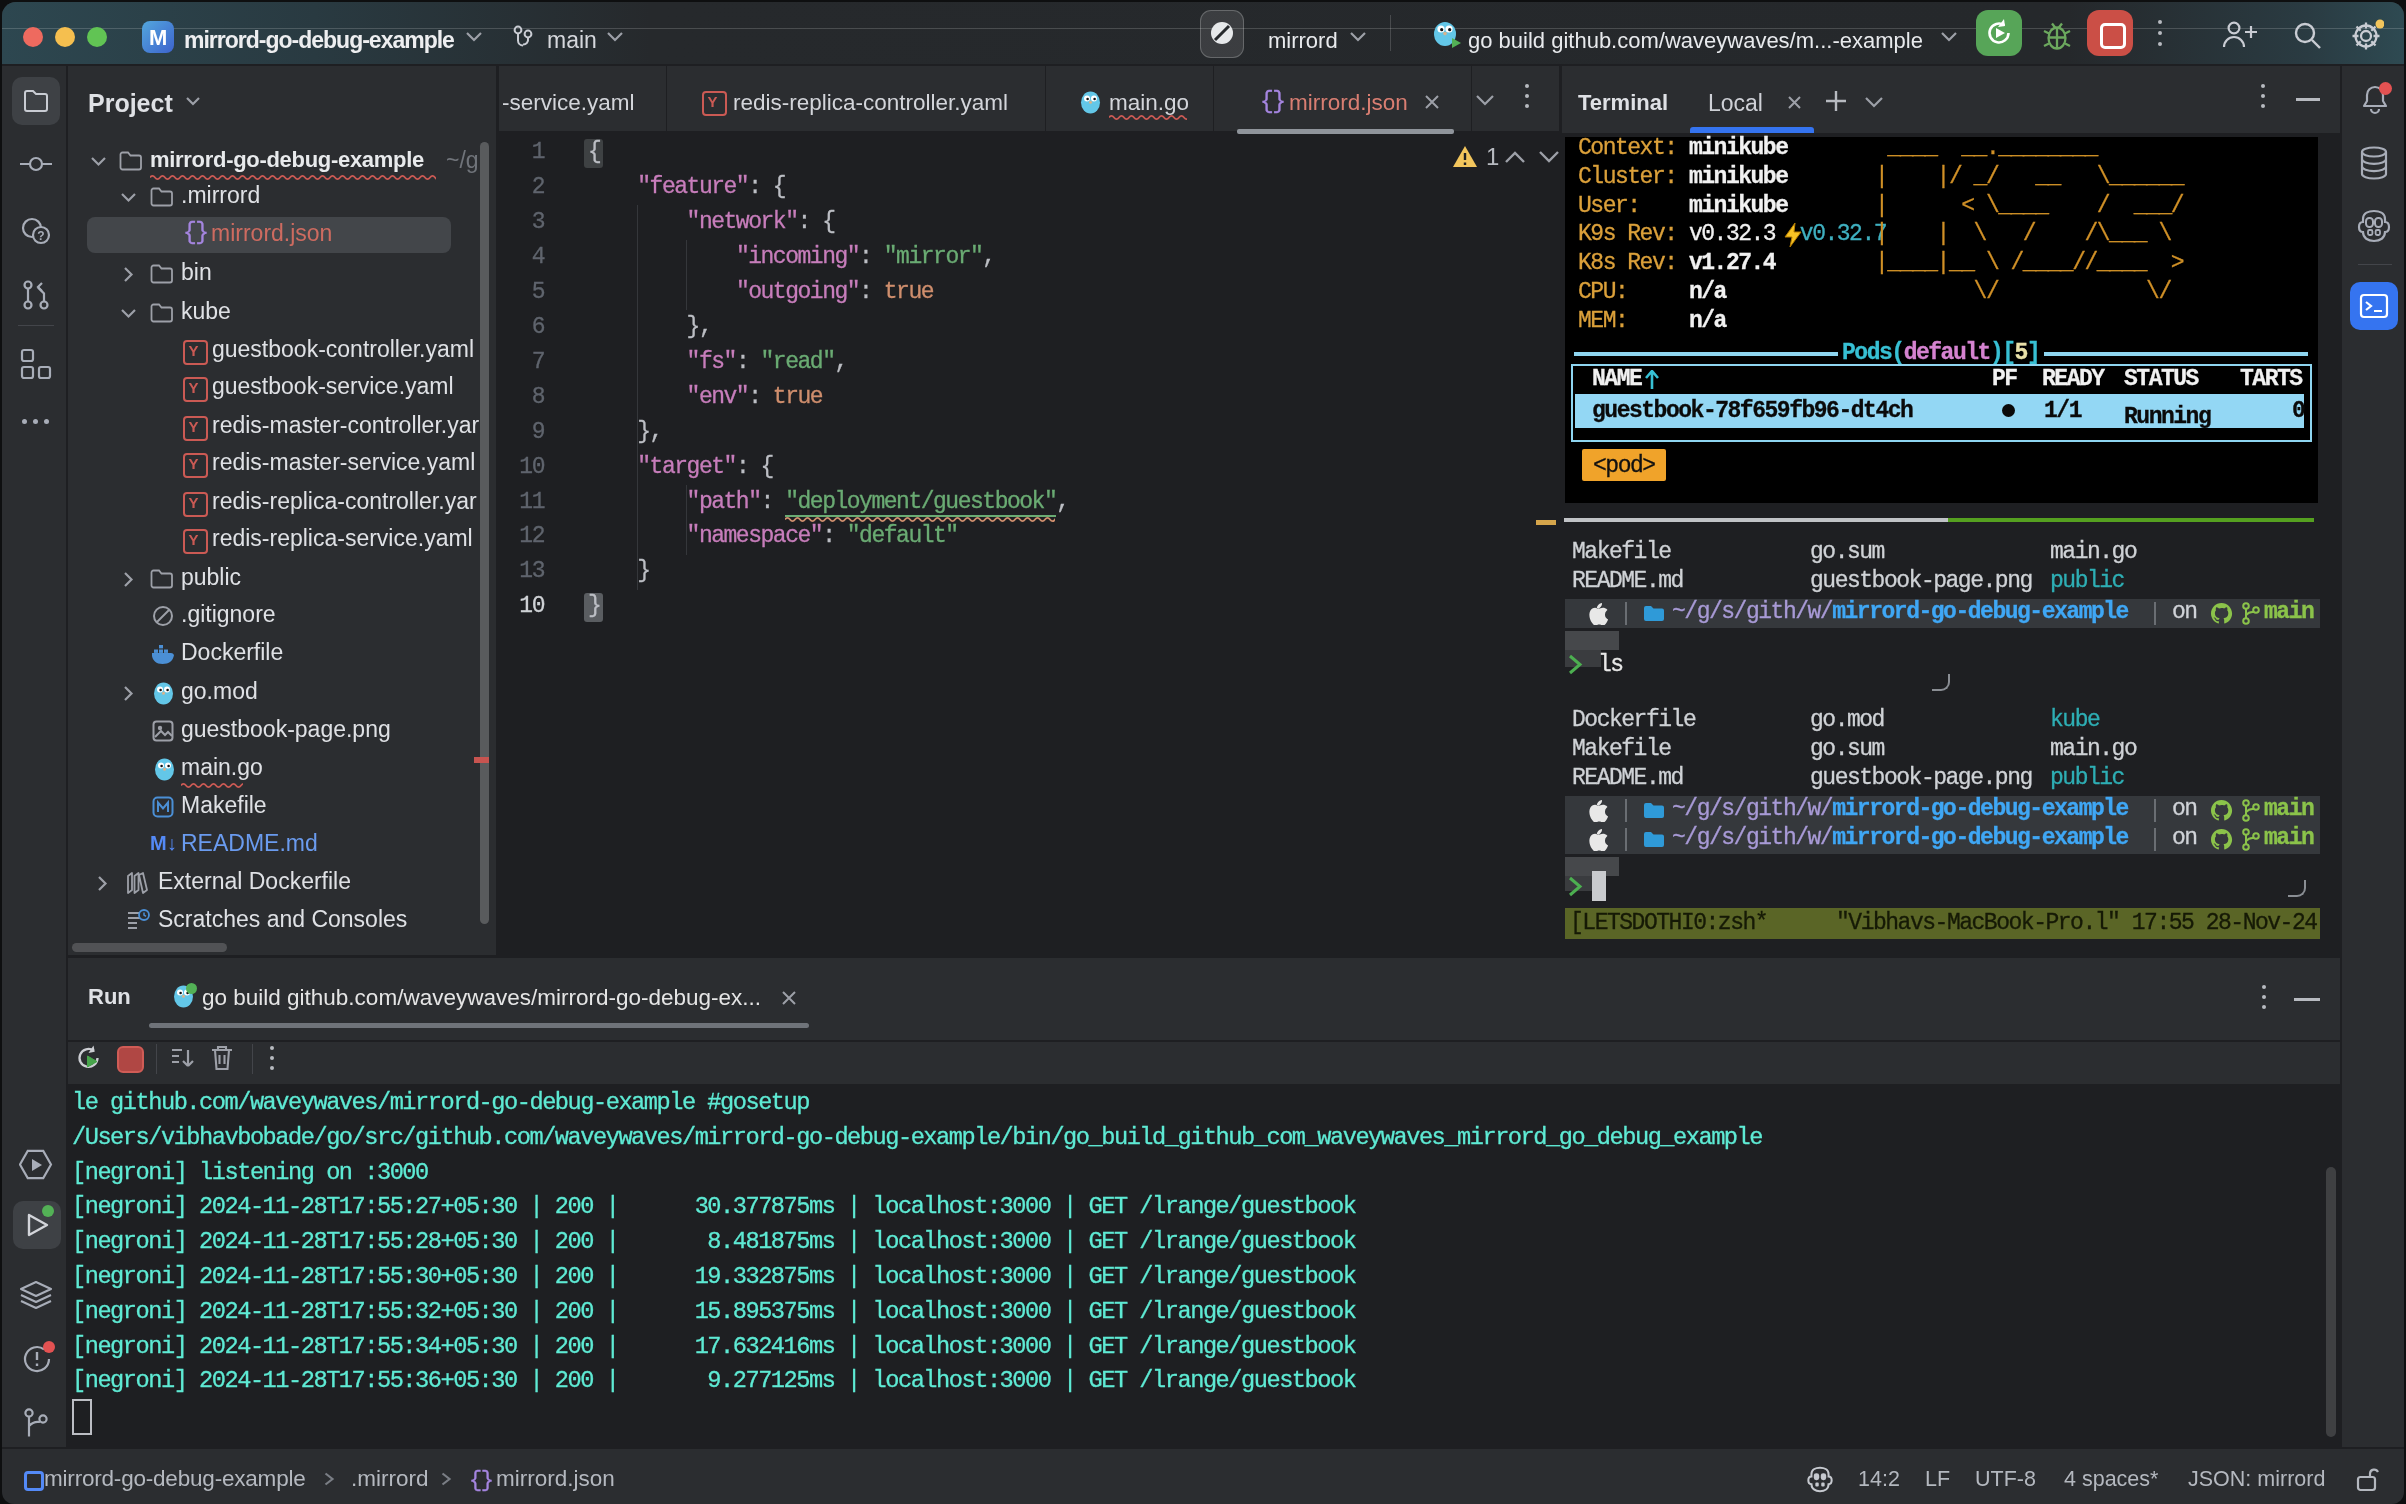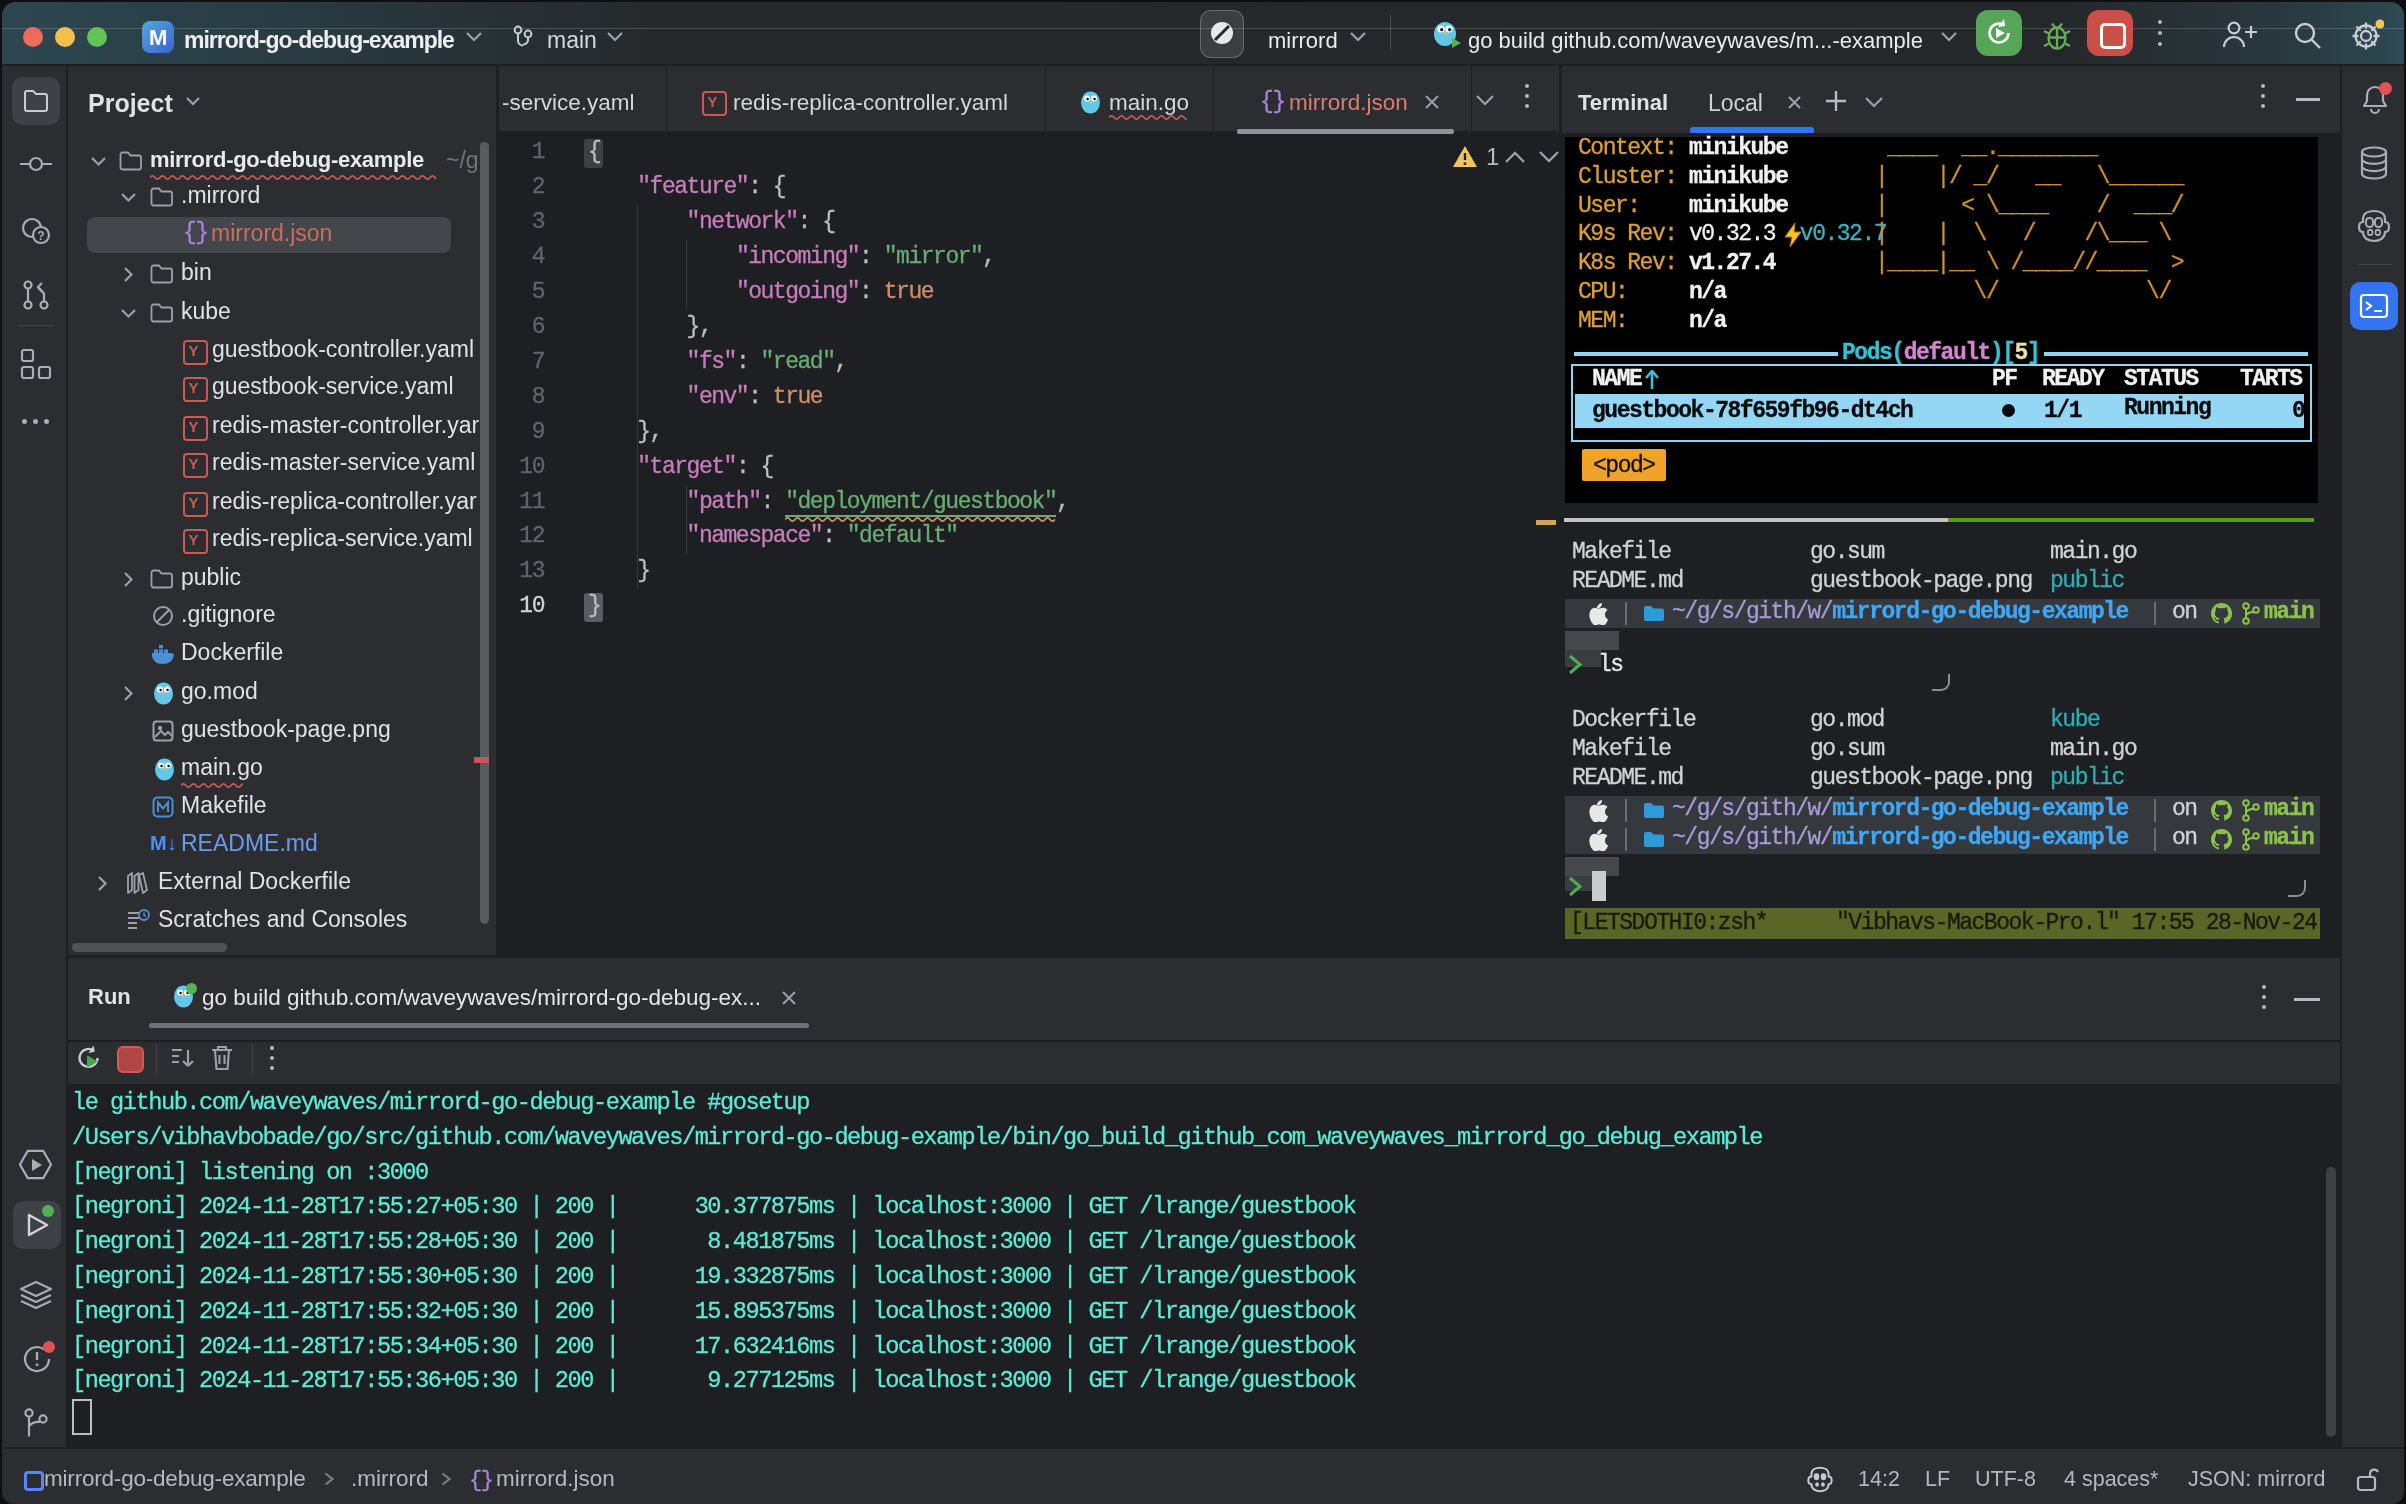--- a/index.html
+++ b/index.html
@@ -421,21 +421,21 @@
       <path d="M7 1 v18 M1 8 L7 1 l6 7" stroke="#37c0d4" stroke-width="2.6" fill="none"></path>
     </svg>
 <div class="a m" style="left:1990px;top:364px;font-size:23px;font-weight:bold;color:#f1f1f1">PF</div>
 <div class="a m" style="left:2040px;top:364px;font-size:23px;font-weight:bold;color:#f1f1f1">READY</div>
 <div class="a m" style="left:2122px;top:364px;font-size:23px;font-weight:bold;color:#f1f1f1">STATUS</div>
 <div class="a m" style="left:2238px;top:364px;font-size:23px;font-weight:bold;color:#f1f1f1">TARTS</div>
 <div class="a" style="left:1573px;top:392px;width:729px;height:34px;background:#93d7f4"></div>
 <div class="a m" style="left:1590px;top:396px;font-size:23px;font-weight:bold;color:#0a0a0a">guestbook-78f659fb96-dt4ch</div>
 <div class="a" style="left:2000px;top:402px;width:13px;height:13px;border-radius:50%;background:#0a0a0a"></div>
 <div class="a m" style="left:2042px;top:396px;font-size:23px;font-weight:bold;color:#0a0a0a">1/1</div>
-<div class="a m" style="left:2122px;top:393px;font-size:23px;font-weight:bold;color:#0a0a0a">Running</div>
+<div class="a m" style="left:2122px;top:402px;font-size:23px;font-weight:bold;color:#0a0a0a">Running</div>
 <div class="a m" style="left:2290px;top:396px;font-size:23px;font-weight:bold;color:#0a0a0a">0</div>
 <div class="a" style="left:1580px;top:447px;width:84px;height:32px;background:#f0a32a;border-radius:2px"></div>
 <div class="a m" style="left:1591px;top:451px;font-size:23px;font-weight:normal;color:#111">&lt;pod&gt;</div>
 <div class="a" style="left:1562px;top:516px;width:384px;height:4px;background:#c0c3c6"></div>
 <div class="a" style="left:1946px;top:516px;width:366px;height:4px;background:#55a020"></div>
 <div class="a m" style="left:1570px;top:537px;font-size:23px;color:#cfd2d6;font-weight:normal">Makefile</div>
     <div class="a m" style="left:1808px;top:537px;font-size:23px;color:#cfd2d6;font-weight:normal">go.sum</div>
     <div class="a m" style="left:2048px;top:537px;font-size:23px;color:#cfd2d6;font-weight:normal">main.go</div>
     <div class="a m" style="left:1570px;top:566px;font-size:23px;color:#cfd2d6;font-weight:normal">README.md</div>
     <div class="a m" style="left:1808px;top:566px;font-size:23px;color:#cfd2d6;font-weight:normal">guestbook-page.png</div>

